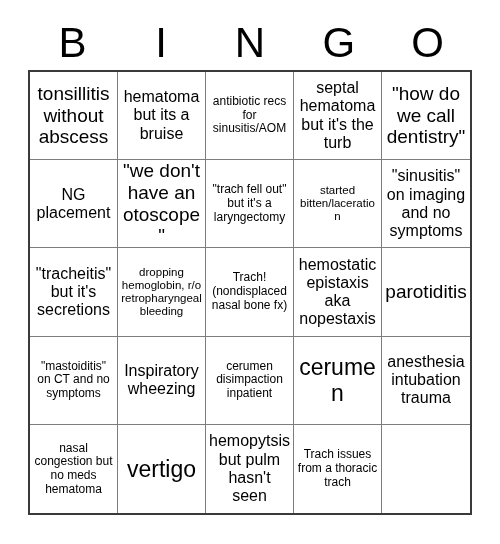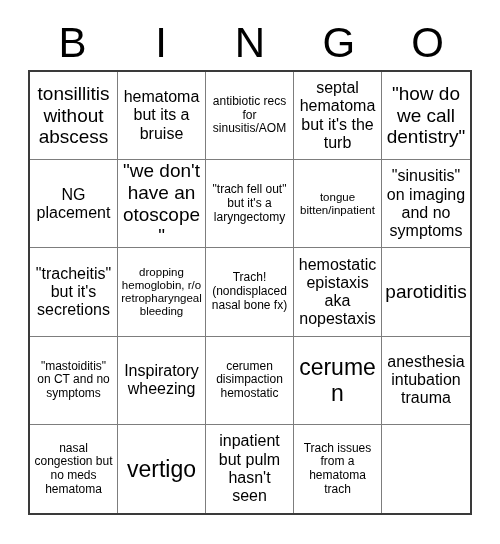--- a/index.html
+++ b/index.html
@@ -117,21 +117,21 @@
       <div class="cell sz-md">
         <span class="cell-text">NG placement</span>
       </div>
       <div class="cell sz-lg">
         <span class="cell-text">"we don't have an otoscope"</span>
       </div>
       <div class="cell sz-sm">
         <span class="cell-text">"trach fell out" but it's a laryngectomy</span>
       </div>
       <div class="cell sz-xs">
-        <span class="cell-text">tongue bitten/inpatient</span>
+        <span class="cell-text">started bitten/laceration</span>
       </div>
       <div class="cell sz-md">
         <span class="cell-text">"sinusitis" on imaging and no symptoms</span>
       </div>
       <div class="cell sz-md">
         <span class="cell-text">"tracheitis" but it's secretions</span>
       </div>
       <div class="cell sz-xs">
         <span class="cell-text">dropping hemoglobin, r/o retropharyngeal bleeding</span>
       </div>
@@ -144,35 +144,35 @@
       <div class="cell sz-lg">
         <span class="cell-text">parotiditis</span>
       </div>
       <div class="cell sz-sm">
         <span class="cell-text">"mastoiditis" on CT and no symptoms</span>
       </div>
       <div class="cell sz-md">
         <span class="cell-text">Inspiratory wheezing</span>
       </div>
       <div class="cell sz-sm">
-        <span class="cell-text">cerumen disimpaction hemostatic</span>
+        <span class="cell-text">cerumen disimpaction inpatient</span>
       </div>
       <div class="cell sz-xl">
         <span class="cell-text">cerumen</span>
       </div>
       <div class="cell sz-md">
         <span class="cell-text">anesthesia intubation trauma</span>
       </div>
       <div class="cell sz-sm">
         <span class="cell-text">nasal congestion but no meds hematoma</span>
       </div>
       <div class="cell sz-xl">
         <span class="cell-text">vertigo</span>
       </div>
       <div class="cell sz-md">
-        <span class="cell-text">inpatient but pulm hasn't seen</span>
+        <span class="cell-text">hemopytsis but pulm hasn't seen</span>
       </div>
       <div class="cell sz-sm">
-        <span class="cell-text">Trach issues from a hematoma trach</span>
+        <span class="cell-text">Trach issues from a thoracic trach</span>
       </div>
     </div>
 
 </div>
 
 </body></html>

